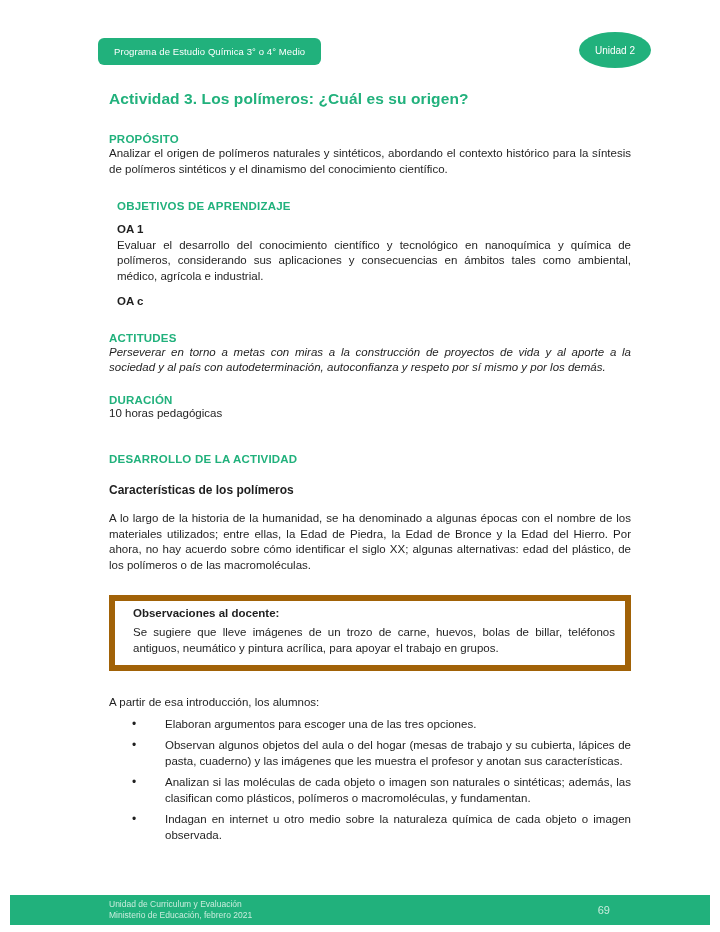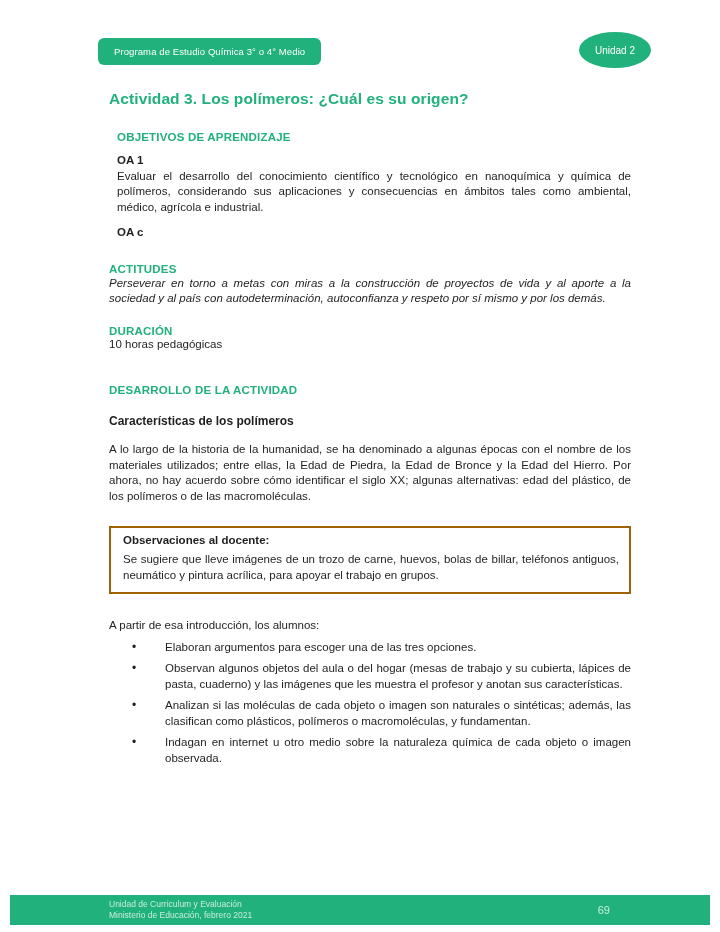--- a/index.html
+++ b/index.html
@@ -82,22 +82,22 @@
   .desarrollo{margin-top:32px;}
   .subheading{
     margin-top:18px;
     font-size:12px;
     font-weight:bold;
   }
   .desarrollo-paragraph{margin-top:14px;}
   
   .obs-box{
     margin-top:22px;
-    border:2px solid #a16207;
-    padding:6px 10px 9px 12px;
+    border:6px solid #a16207;
+    padding:6px 10px 9px 18px;
   }
   .obs-title{
     font-size:11.5px;
     font-weight:bold;
   }
   .obs-body{
     margin-top:6px;
     font-size:11.5px;
     line-height:15.5px;
     text-align:justify;
@@ -153,20 +153,24 @@
     <span>Programa de Estudio Química 3° o 4° Medio</span>
   </div>
   <div class="unit-badge">
     <span>Unidad 2</span>
   </div>
 
   <div class="content">
 
     <div class="doc-title">Actividad 3. Los polímeros: ¿Cuál es su origen?</div>
 
+    <div class="proposito">
+      <div class="sec-heading">PROPÓSITO</div>
+      <div class="body-text">Analizar el origen de polímeros naturales y sintéticos, abordando el contexto histórico para la síntesis de polímeros sintéticos y el dinamismo del conocimiento científico.</div>
+    </div>
 
     <div class="objetivos">
       <div class="sec-heading">OBJETIVOS DE APRENDIZAJE</div>
       <div class="oa-item">
         <div class="bold-label">OA 1</div>
         <div class="body-text">Evaluar el desarrollo del conocimiento científico y tecnológico en nanoquímica y química de polímeros, considerando sus aplicaciones y consecuencias en ámbitos tales como ambiental, médico, agrícola e industrial.</div>
       </div>
       <div class="oa-item">
         <div class="bold-label">OA c</div>
       </div>

